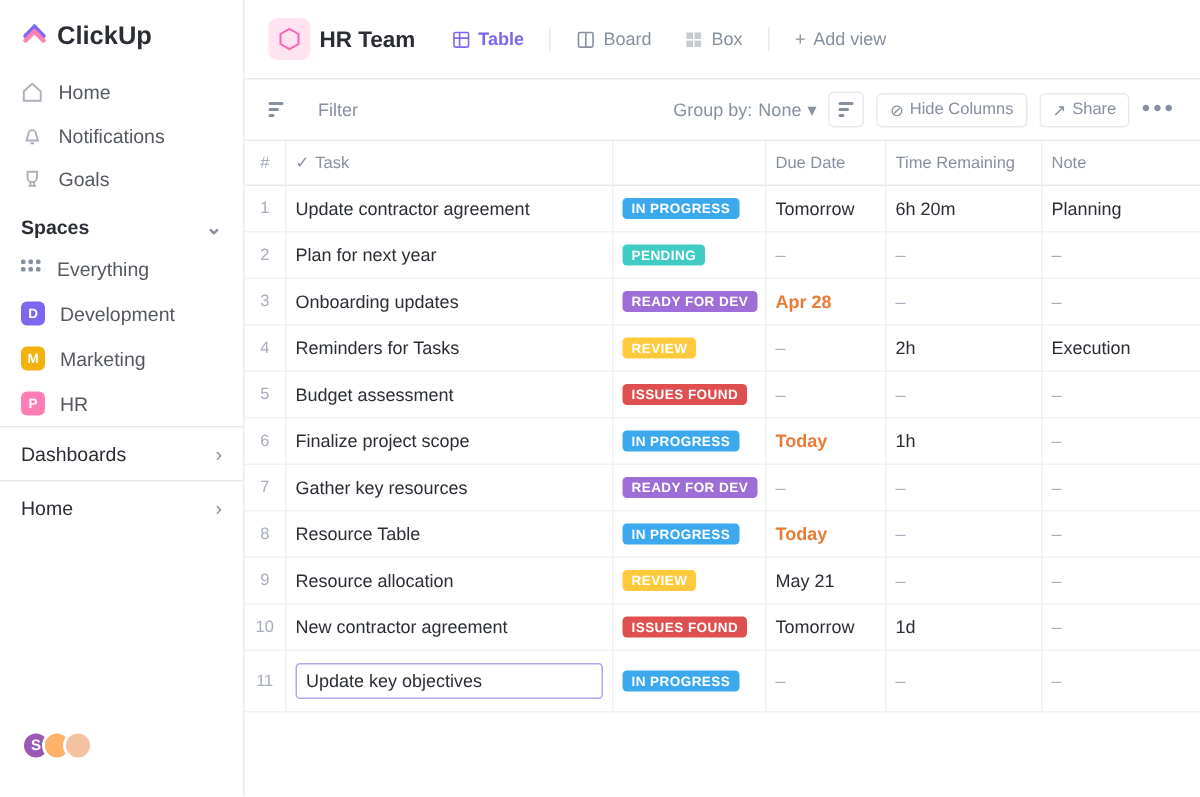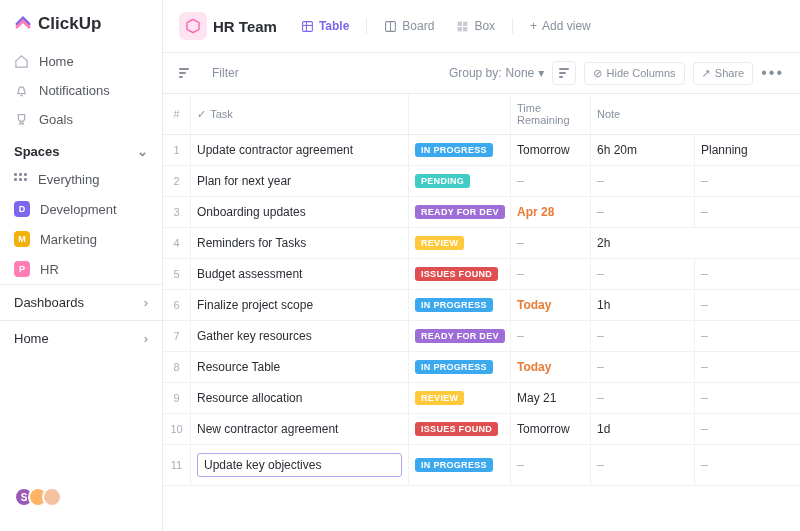--- a/index.html
+++ b/index.html
@@ -218,20 +218,21 @@
     </div>
 
     <div class="table">
       <div class="thead">
         <div class="th num">#</div>
         <div class="th">
           <span style="margin-right:4px;">✓</span>
           <span>Task</span>
         </div>
         <div class="th"></div>
+        <div class="th">Due Date</div>
         <div class="th">Time Remaining</div>
         <div class="th">Note</div>
       </div>
       <div id="tbody">
           <div class="trow">
             <div class="td num">1</div>
             <div class="td">
               <span class="task-name">Update contractor agreement</span>
             </div>
             <div class="td">
@@ -276,20 +277,21 @@
           <div class="trow">
             <div class="td num">4</div>
             <div class="td">
               <span class="task-name">Reminders for Tasks</span>
             </div>
             <div class="td">
               <span class="pill p-review">REVIEW</span>
             </div>
             <div class="td dash">–</div>
             <div class="td">2h</div>
+            <div class="td">Execution</div>
           </div>
           <div class="trow">
             <div class="td num">5</div>
             <div class="td">
               <span class="task-name">Budget assessment</span>
             </div>
             <div class="td">
               <span class="pill p-issuesfound">ISSUES FOUND</span>
             </div>
             <div class="td dash">–</div>

